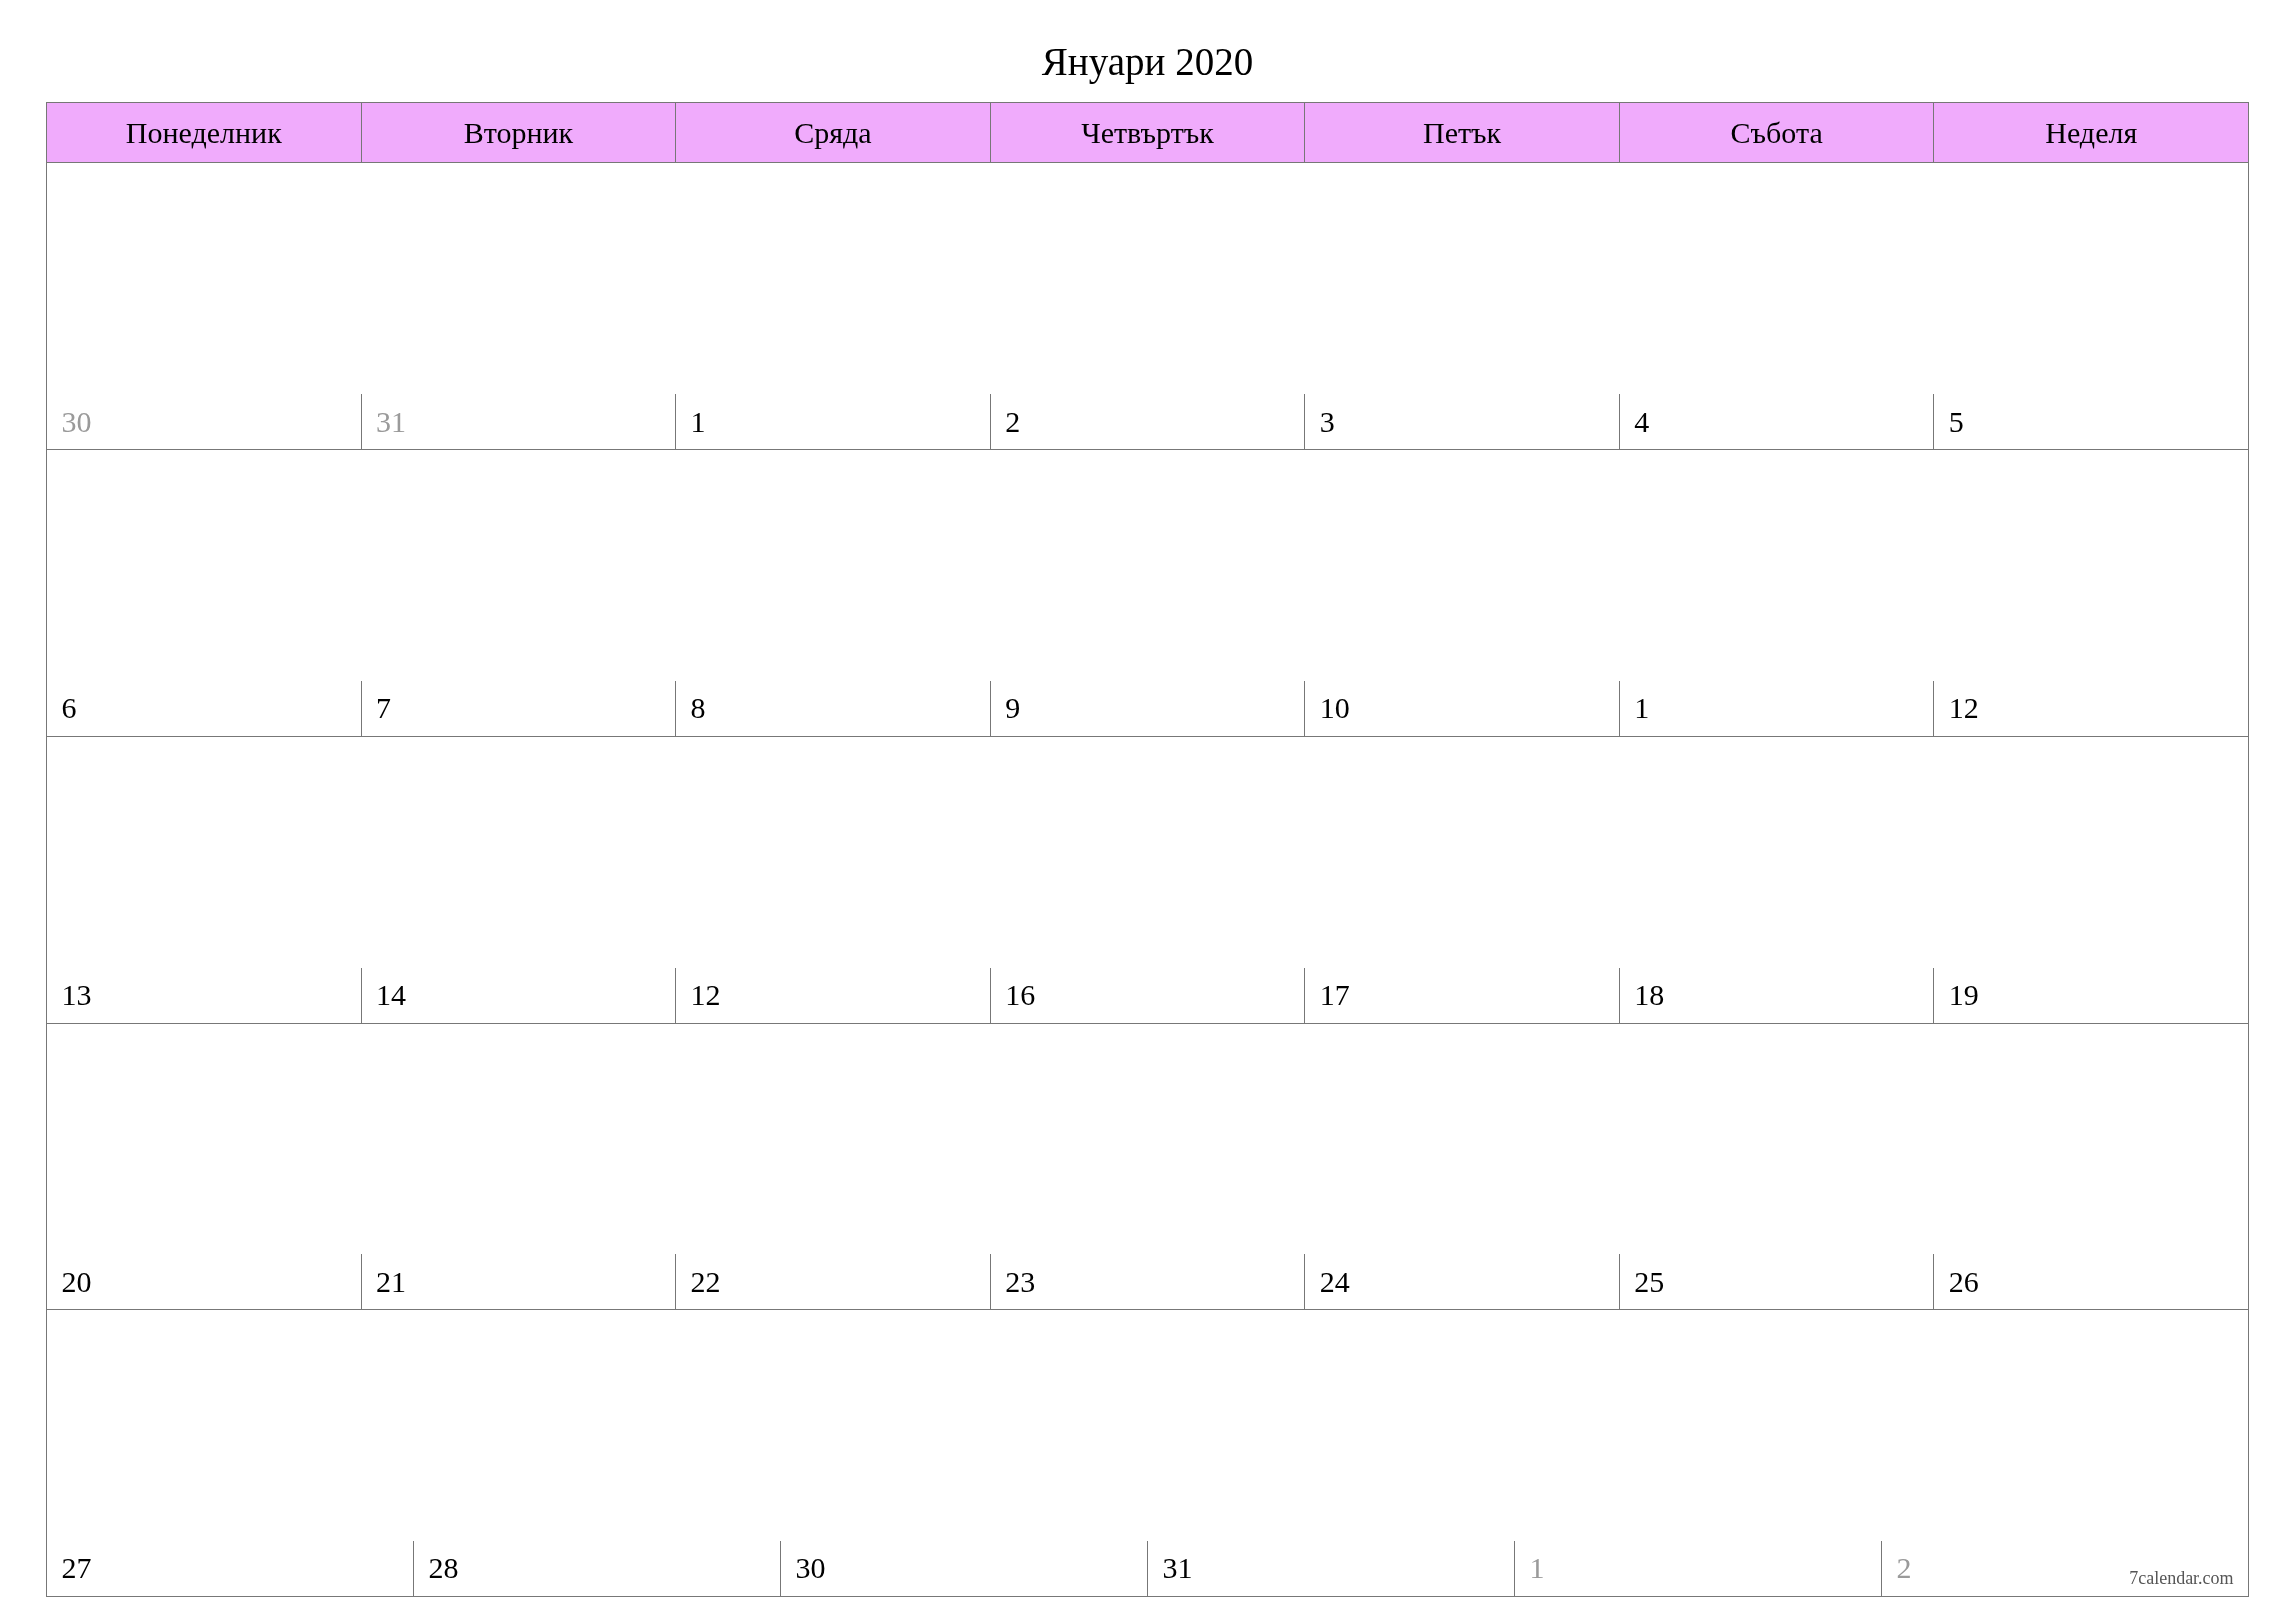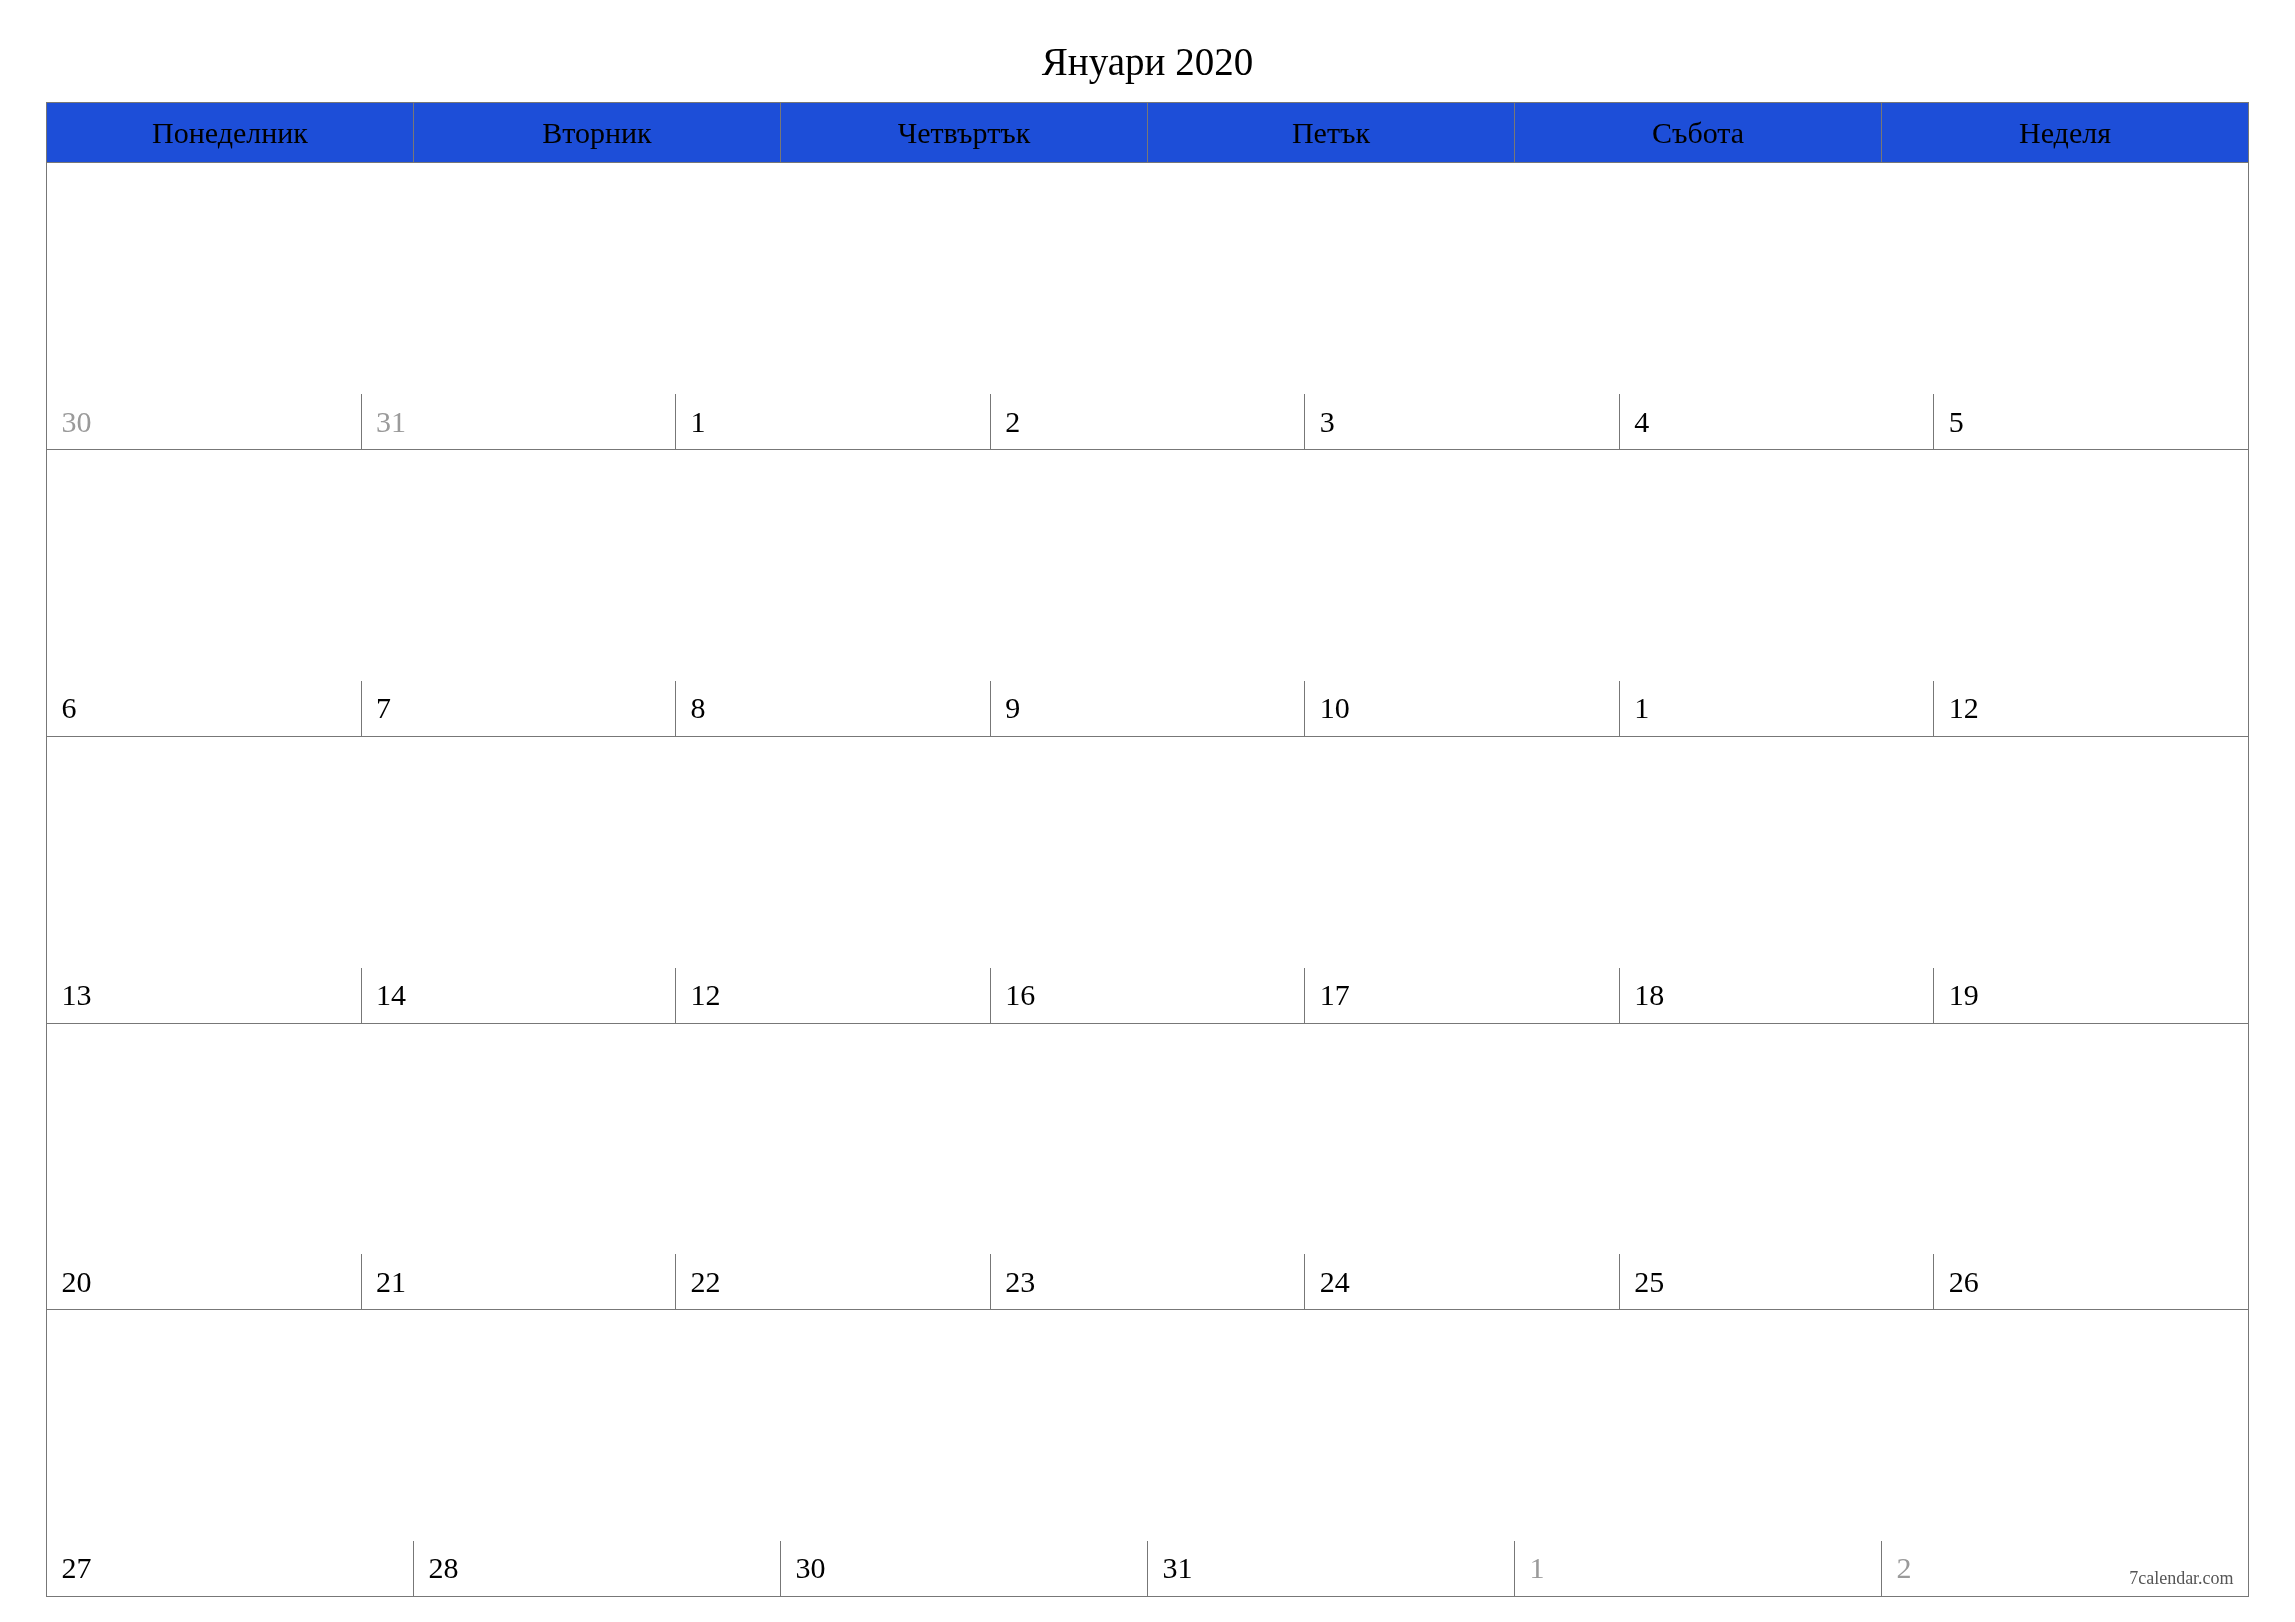--- a/index.html
+++ b/index.html
@@ -39,21 +39,21 @@
     flex: 0 0 59px;
   }
   .header-cell {
     flex: 1;
     border-left: 1.3px solid #777777;
     display: flex;
     align-items: center;
     justify-content: center;
     font-size: 30px;
     color: #000000;
-    background: #1d4ed8;
+    background: #f0abfc;
   }
   .header-cell:first-child {
     border-left: none;
   }
   .week-row {
     display: flex;
     flex: 1;
     border-top: 1.3px solid #777777;
     align-items: flex-end;
   }
@@ -86,20 +86,21 @@
 </head>
 <body>
 
 <div class="page">
   <div class="title">Януари 2020</div>
 
   <div class="calendar">
     <div class="header-row">
       <div class="header-cell">Понеделник</div>
       <div class="header-cell">Вторник</div>
+      <div class="header-cell">Сряда</div>
       <div class="header-cell">Четвъртък</div>
       <div class="header-cell">Петък</div>
       <div class="header-cell">Събота</div>
       <div class="header-cell">Неделя</div>
     </div>
 
     <div class="week-row">
       <div class="day-cell other-month">30</div>
       <div class="day-cell other-month">31</div>
       <div class="day-cell">1</div>

